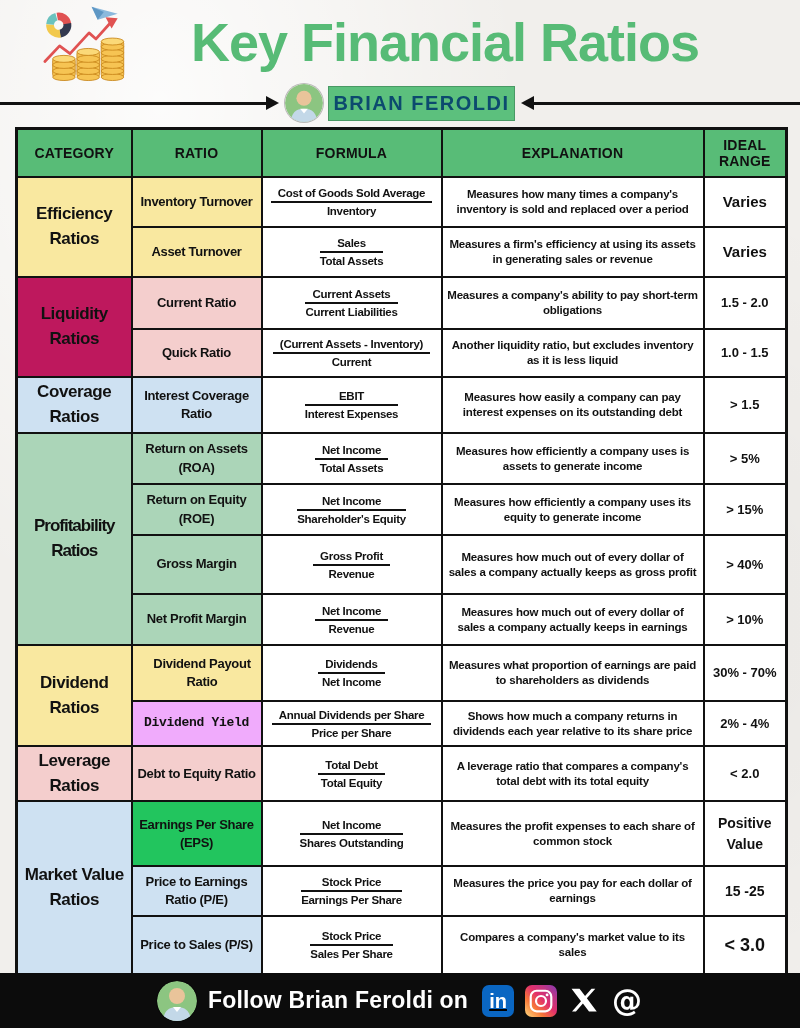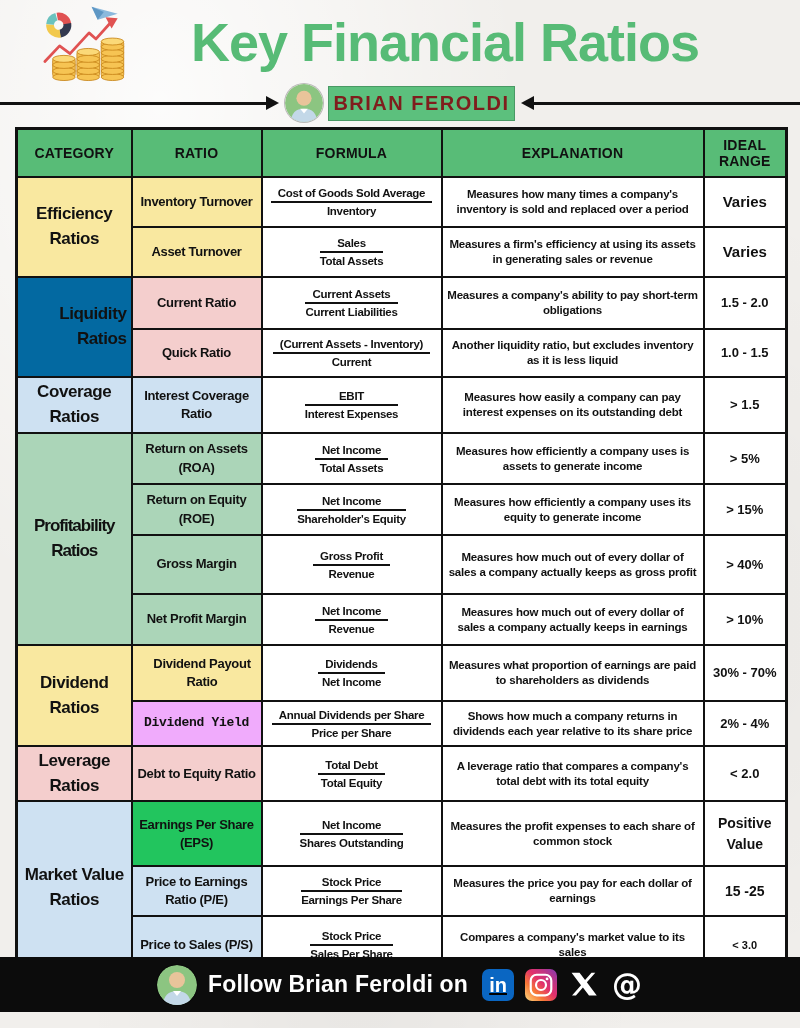--- a/index.html
+++ b/index.html
@@ -19,41 +19,41 @@
     flex:1;text-align:center;font-size:54px;font-weight:800;letter-spacing:-1px;
     line-height:72px;margin-right:30px;
   }
   
   .divider{display:flex;align-items:center;height:42px;margin-top:0px;}
   .hline{height:3px;background:#111;flex:1;}
   .ar-right{width:0;height:0;border-top:7px solid transparent;border-bottom:7px solid transparent;border-left:13px solid #111;}
   .ar-left{width:0;height:0;border-top:7px solid transparent;border-bottom:7px solid transparent;border-right:13px solid #111;}
   .avatar{width:38px;height:38px;border-radius:50%;overflow:hidden;margin:0 5px 0 6px;flex:0 0 auto;box-shadow:0 0 0 1px rgba(0,0,0,.25);}
   .badge{
-    padding:5px 4px;font-size:20px;font-weight:800;letter-spacing:1.5px;color:#7f1d1d;
+    padding:5px 4px;font-size:20px;font-weight:800;letter-spacing:1.5px;color:#0c4a6e;
     margin-right:6px;border:1px solid rgba(0,0,0,.2);
   }
   
   table.main{
     border-collapse:collapse;margin:3px 14px 0 15px;width:770px;table-layout:fixed;
     border:3px solid #111;background:#fff;
   }
   table.main th,table.main td{border:2px solid #111;text-align:center;vertical-align:middle;padding:2px 4px;color:#111;}
   th.colhead{font-size:14px;font-weight:800;height:42px;letter-spacing:.2px;}
   td.cat{font-size:14.5px;font-weight:800;letter-spacing:-.4px;line-height:1.45;}
   td.ratio{font-size:13px;font-weight:800;letter-spacing:-.3px;line-height:1.4;}
   td.formula{font-size:11.5px;font-weight:800;letter-spacing:-.3px;background:#fff;}
   td.expl{font-size:11.5px;font-weight:700;letter-spacing:-.2px;line-height:1.3;background:#fff;}
   td.ideal{font-size:13px;font-weight:800;background:#fff;line-height:1.5;}
   .frac{display:inline-block;}
   .frac .num{display:block;padding:0 7px 2px 7px;border-bottom:2px solid #111;white-space:nowrap;}
   .frac .den{display:block;padding-top:2px;white-space:nowrap;}
   
   .footer{
-    position:absolute;left:0;bottom:16px;width:800px;height:55px;background:#0c0c0c;
+    position:absolute;left:0;bottom:0;width:800px;height:55px;background:#0c0c0c;
     display:flex;align-items:center;justify-content:center;gap:11px;
   }
   .footer .avatar{margin:0;width:40px;height:40px;}
   .follow{color:#fff;font-size:23px;font-weight:800;letter-spacing:.2px;margin-right:3px;}
   .sicon{width:32px;height:32px;border-radius:7px;display:flex;align-items:center;justify-content:center;flex:0 0 auto;}
   .li{color:#fff;font-size:20px;font-weight:800;line-height:1;}
   .insta{background:linear-gradient(45deg,#FFDC80 0%,#F77737 30%,#E1306C 55%,#C13584 75%,#833AB4 100%);}
   .xicon,.thicon{background:transparent;}
   .thglyph{color:#fff;font-size:30px;font-weight:700;line-height:1;font-family:"DejaVu Sans",sans-serif;}
 </style>
@@ -148,21 +148,21 @@
       <td class="ideal" style="font-size:15px">Varies</td>
     </tr>
     <tr style="height:50px">
       <td class="ratio" style="background-color: rgb(249, 232, 160);">Asset Turnover</td>
       <td class="formula"><span class="frac"><span class="num">Sales</span><span class="den">Total Assets</span></span></td>
       <td class="expl">Measures a firm's efficiency at using its assets in generating sales or revenue</td>
       <td class="ideal" style="font-size:15px">Varies</td>
     </tr>
 
     <tr style="height:52px">
-      <td class="cat" rowspan="2" style="font-size: 17px; background-color: #0369a1; text-align: right;">Liquidity Ratios</td>
+      <td class="cat" rowspan="2" style="font-size: 17px; background-color: #be185d;">Liquidity Ratios</td>
       <td class="ratio" style="background-color: rgb(244, 206, 205);">Current Ratio</td>
       <td class="formula"><span class="frac"><span class="num">Current Assets</span><span class="den">Current Liabilities</span></span></td>
       <td class="expl">Measures a company's ability to pay short-term obligations</td>
       <td class="ideal">1.5 - 2.0</td>
     </tr>
     <tr style="height:48px">
       <td class="ratio" style="background-color: rgb(244, 206, 205);">Quick Ratio</td>
       <td class="formula"><span class="frac"><span class="num">(Current Assets - Inventory)</span><span class="den">Current</span></span></td>
       <td class="expl">Another liquidity ratio, but excludes inventory as it is less liquid</td>
       <td class="ideal">1.0 - 1.5</td>
@@ -234,21 +234,21 @@
     <tr style="height:50px">
       <td class="ratio" style="background-color: rgb(206, 225, 242);">Price to Earnings Ratio (P/E)</td>
       <td class="formula"><span class="frac"><span class="num">Stock Price</span><span class="den">Earnings Per Share</span></span></td>
       <td class="expl">Measures the price you pay for each dollar of earnings</td>
       <td class="ideal" style="font-size:14px">15 -25</td>
     </tr>
     <tr style="height:58px">
       <td class="ratio" style="background-color: rgb(206, 225, 242);">Price to Sales (P/S)</td>
       <td class="formula"><span class="frac"><span class="num">Stock Price</span><span class="den">Sales Per Share</span></span></td>
       <td class="expl">Compares a company's market value to its sales</td>
-      <td class="ideal" style="font-size:11px">&lt; 3.0</td>
+      <td class="ideal" style="font-size:18px">&lt; 3.0</td>
     </tr>
   </tbody>
 </table>
 
 <div class="footer">
   <div class="avatar">
     <svg viewBox="0 0 40 40" width="40" height="40">
       <circle cx="20" cy="20" r="20" fill="#8CC581"></circle>
       <circle cx="20" cy="15" r="8" fill="#E9C49A"></circle>
       <path d="M6,42 Q6,26 20,26 Q34,26 34,42 Z" fill="#C3D8E8"></path>

